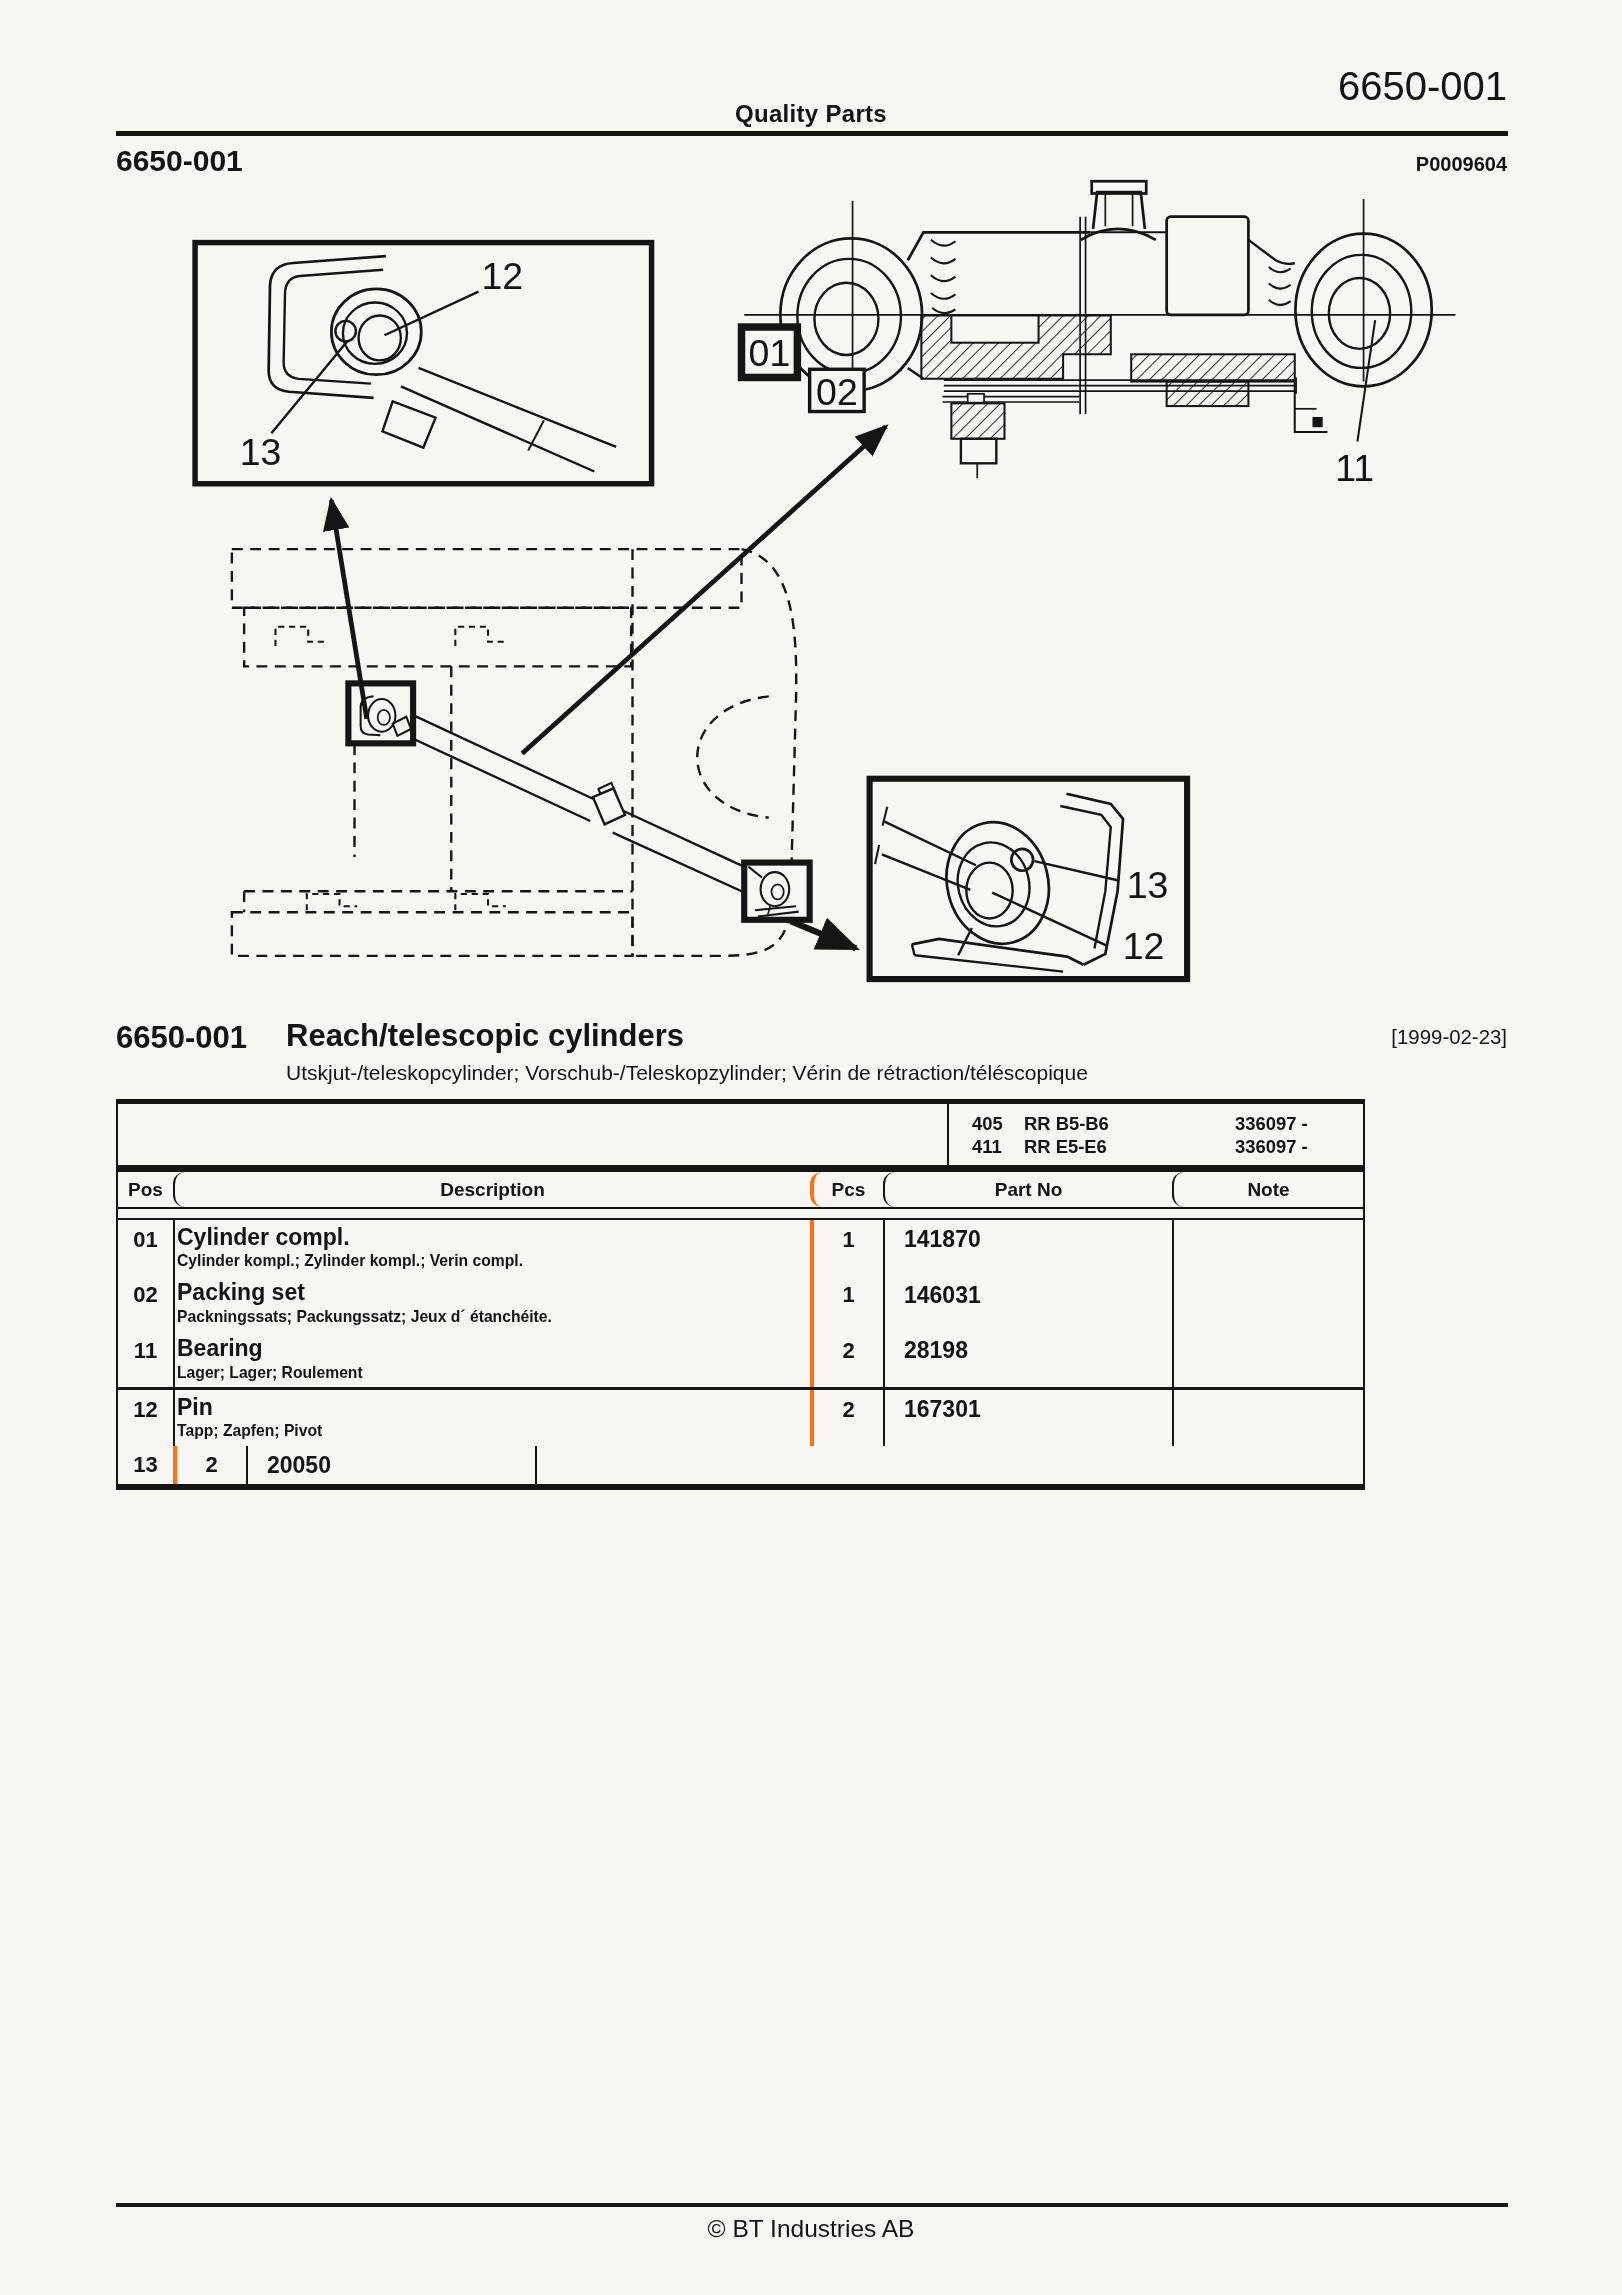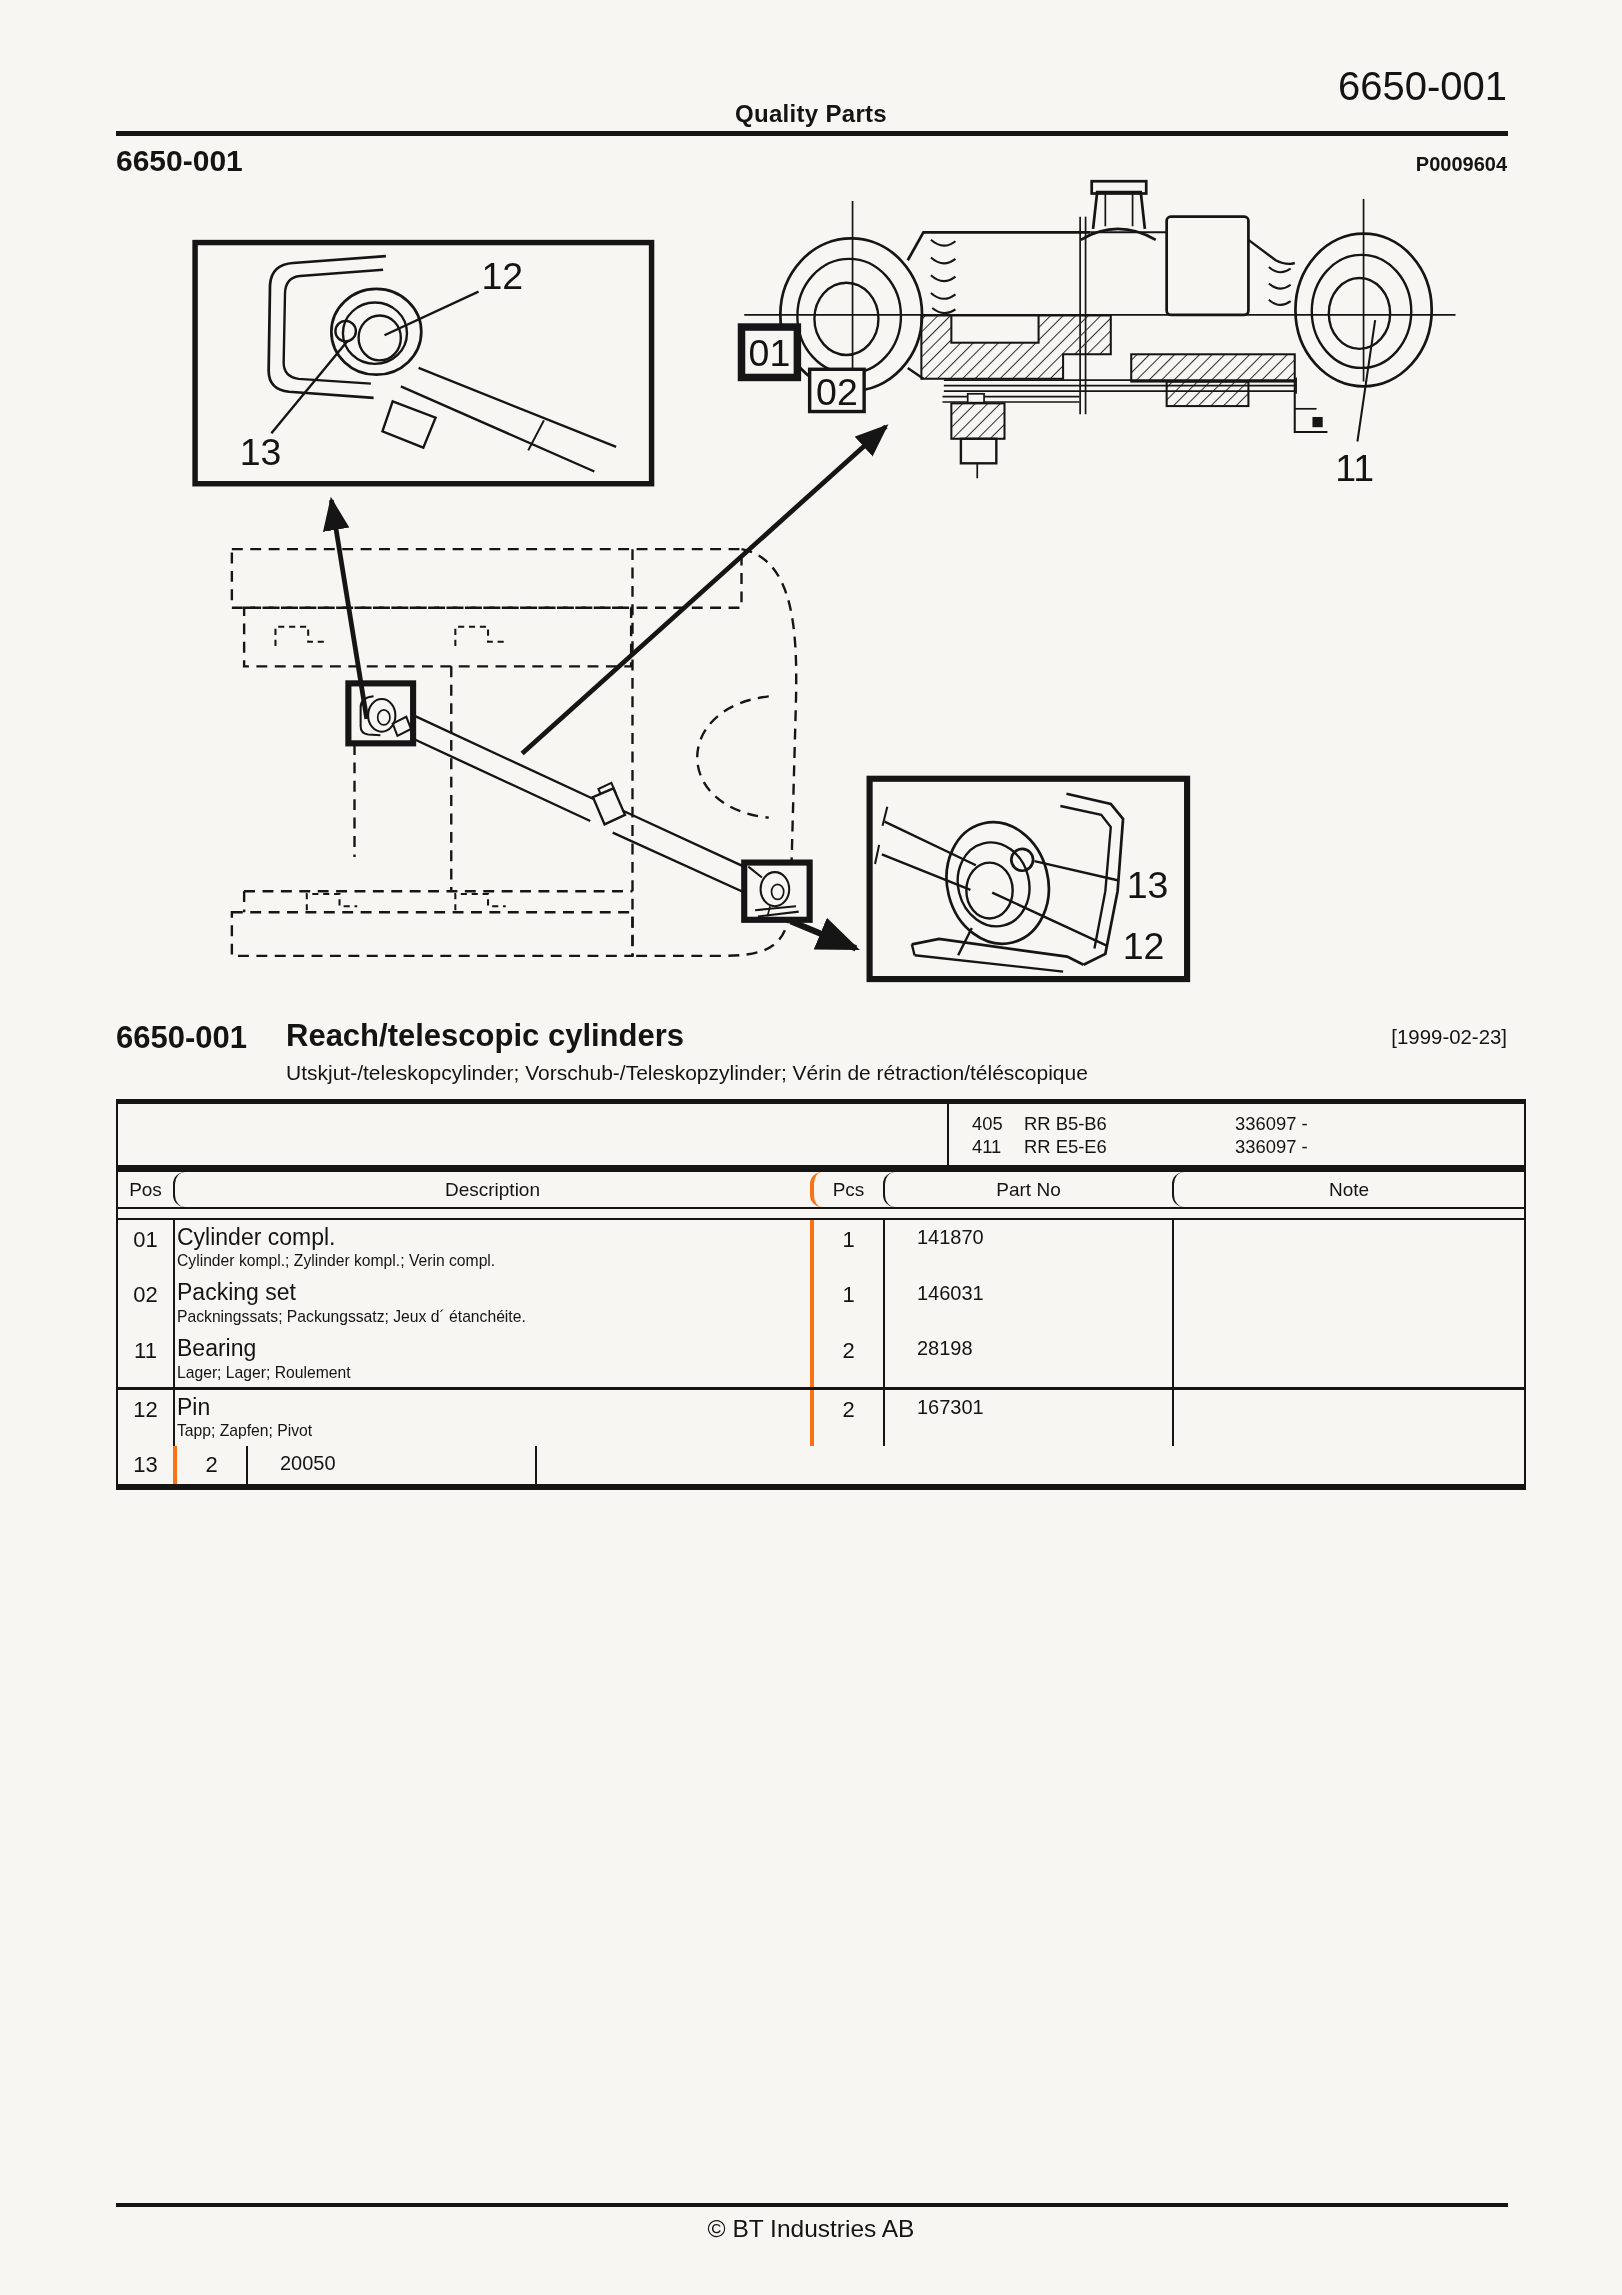--- a/index.html
+++ b/index.html
@@ -22,21 +22,21 @@
   
   svg.diagram{left:0;top:0;}
   svg.diagram text{font-family:"Liberation Sans",sans-serif;font-size:55px;fill:#141414;text-anchor:middle;}
   svg .ln{fill:none;stroke:#151515;}
   
   .t-num{left:116px;top:1020px;font-size:31px;font-weight:bold;}
   .t-title{left:286px;top:1018px;font-size:31px;font-weight:bold;}
   .t-date{right:115px;top:1026px;font-size:20.4px;font-weight:normal;}
   .t-sub{left:286px;top:1061px;font-size:21px;}
   
-  .ptable{left:116px;top:1099px;width:1410px;border-top:5.5px solid #151515;border-bottom:6.1px solid #151515;border-left:2px solid #151515;border-right:2px solid #151515;box-sizing:border-box;}
+  .ptable{left:116px;top:1099px;width:1249px;border-top:5.5px solid #151515;border-bottom:6.1px solid #151515;border-left:2px solid #151515;border-right:2px solid #151515;box-sizing:border-box;font-weight:bold;}
   .band1{display:flex;border-bottom:7.5px solid #151515;min-height:61px;}
   .band1-left{flex:0 0 829px;border-right:2px solid #151515;}
   .band1-right{flex:1;padding:8.2px 0 4.1px 23px;font-size:18.4px;line-height:23px;}
   .mline span.code{display:inline-block;width:52px;}
   .mline span.model{display:inline-block;width:211px;}
   .hdr{display:flex;height:35px;align-items:center;font-size:19px;}
   .hdr .c{text-align:center;}
   .c{box-sizing:border-box;}
   .c1{flex:0 0 55px;}
   .c2{flex:0 0 637px;border-left:2px solid #151515;}
@@ -45,21 +45,21 @@
   .c5{flex:1;border-left:2px solid #151515;}
   .hdr .c{height:100%;display:flex;align-items:center;justify-content:center;border-radius:12px;}
   .dblrule{height:8.9px;border-top:2px solid #151515;border-bottom:2px solid #151515;}
   .row{display:flex;align-items:stretch;}
   .row .c{padding-top:4.8px;padding-bottom:5.5px;}
   .row .pos{font-size:22px;text-align:center;padding-top:6.8px;}
   .row .desc{padding-left:2px;}
   .row .desc .main{font-size:23px;line-height:25px;}
   .row .desc .alt{font-size:15.7px;line-height:17.7px;margin-top:2.7px;}
   .row .pcs{font-size:22px;text-align:center;padding-top:6.8px;}
-  .row .pno{font-size:20px;padding-left:32px;padding-top:6.1px;}
+  .row .pno{font-size:23px;padding-left:19px;padding-top:6.1px;}
   .grp{border-top:3.4px solid #151515;}
   
   .rule2{top:2203px;height:4.1px;}
   .foot{left:0;right:0;top:2215px;text-align:center;font-size:24.5px;}
 </style>
 </head>
 <body>
 
 <div class="abs qp">Quality Parts</div>
 <div class="abs doc-top">6650-001</div>

